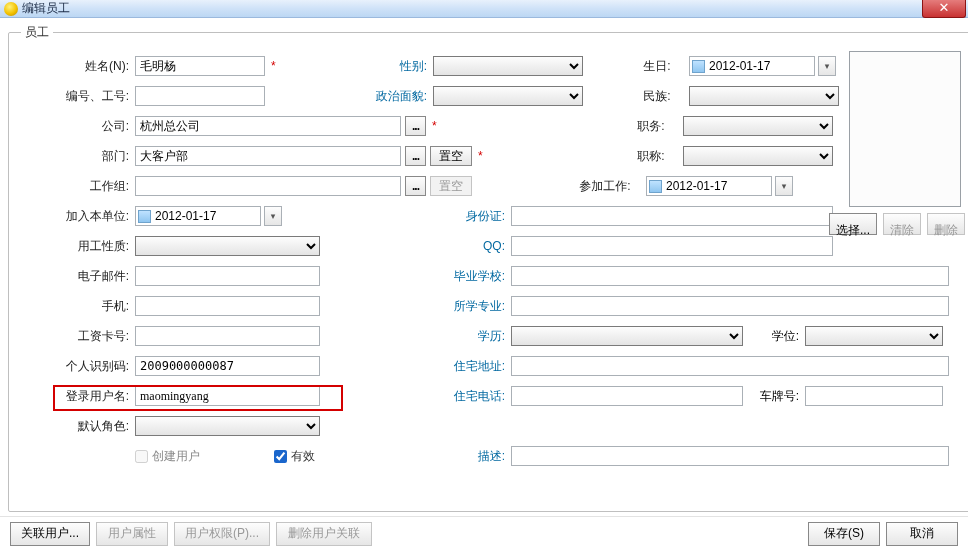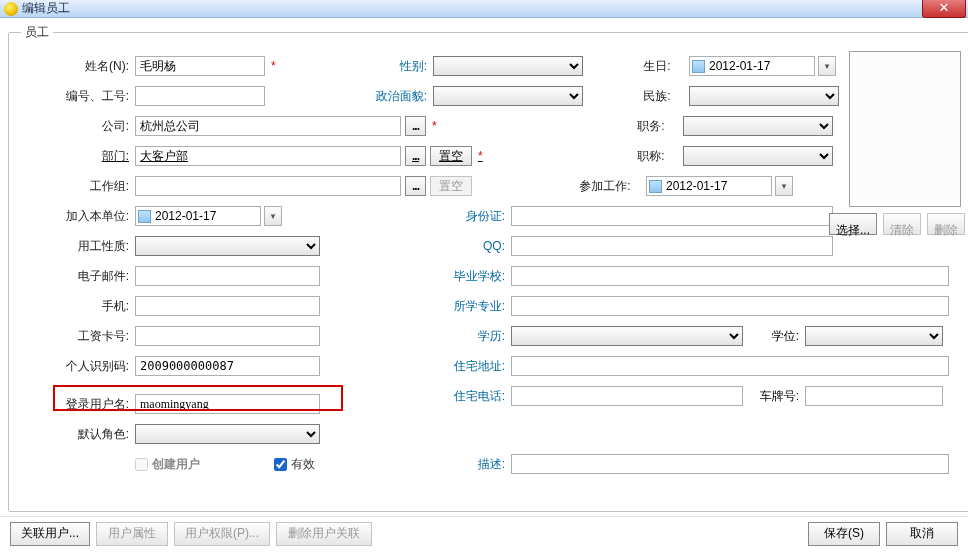--- a/index.html
+++ b/index.html
@@ -110,21 +110,21 @@
 .date-field .date-text { flex: 1; font-size: 12px; }
 .date-drop {
   width: 18px; height: 20px; margin-left: 3px;
   border: 1px solid #aab0b6;
   background: linear-gradient(to bottom, #fdfdfd, #e6e6e6);
   display: inline-flex; align-items: center; justify-content: center;
 }
 .date-drop::after { content: "▾"; color: #555; font-size: 9px; }
 .chk { width: 13px; height: 13px; margin-right: 4px; vertical-align: middle;}
 .chk-lbl { color: #333; }
-.chk-lbl.disabled { color: #8a8a8a; font-weight: bold; }
+.chk-lbl.disabled { color: #8a8a8a; }
 .photo-box {
   position: absolute;
   top: 0; right: 0;
   width: 112px; height: 156px;
   border: 1px solid #9aa0a6;
   background: #fcfcfc;
 }
 .photo-btns { position: absolute; top: 162px; right: -4px; display: flex; gap: 6px; }
 .btn-photo {
   height: 22px; font-size: 12px;
@@ -240,21 +240,21 @@
         </div>
     <div class="col-right">
           <div class="row" style="width:210px;">
       <span class="lbl-r" style="width:58px">职务:</span>
       <select class="sel sel-150"><option></option></select>
     </div>
         </div>
   </div>
 
   <div class="cols">
-    <div class="col-left" style="width:600px;text-decoration:underline;">
+    <div class="col-left" style="width:600px;">
           <div class="row">
       <span class="lbl">部门:</span>
       <input class="txt" style="width: 266px;" value="大客户部">
       <button class="btn-dots">...</button>
       <button class="btn-mini">置空</button>
       <span class="req">*</span>
     </div>
         </div>
     <div class="col-right">
           <div class="row" style="width:210px;">
@@ -376,21 +376,21 @@
         </div>
     <div style="width:530px;">
           <div class="row">
       <span class="lbl-m" style="width:86px">住宅地址:</span>
       <input class="txt" style="width: 438px;">
     </div>
         </div>
   </div>
 
   <div class="cols">
-    <div class="col-left" style="width:400px;margin-top:8px;">
+    <div class="col-left" style="width:400px;">
           <div class="row">
       <span class="lbl">登录用户名:</span>
       <input class="txt txt-185" style="font-family: Liberation Serif, serif;" value="maomingyang">
     </div>
         </div>
     <div style="width:530px;">
           <div class="row">
       <span class="lbl-m" style="width:86px">住宅电话:</span>
       <input class="txt" style="width: 232px;">
       <span class="lbl-inline" style="width:62px;text-align:right">车牌号:</span>

